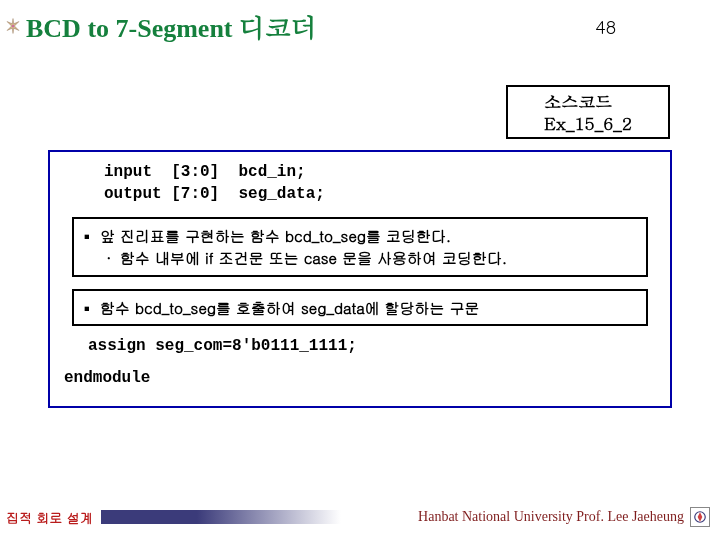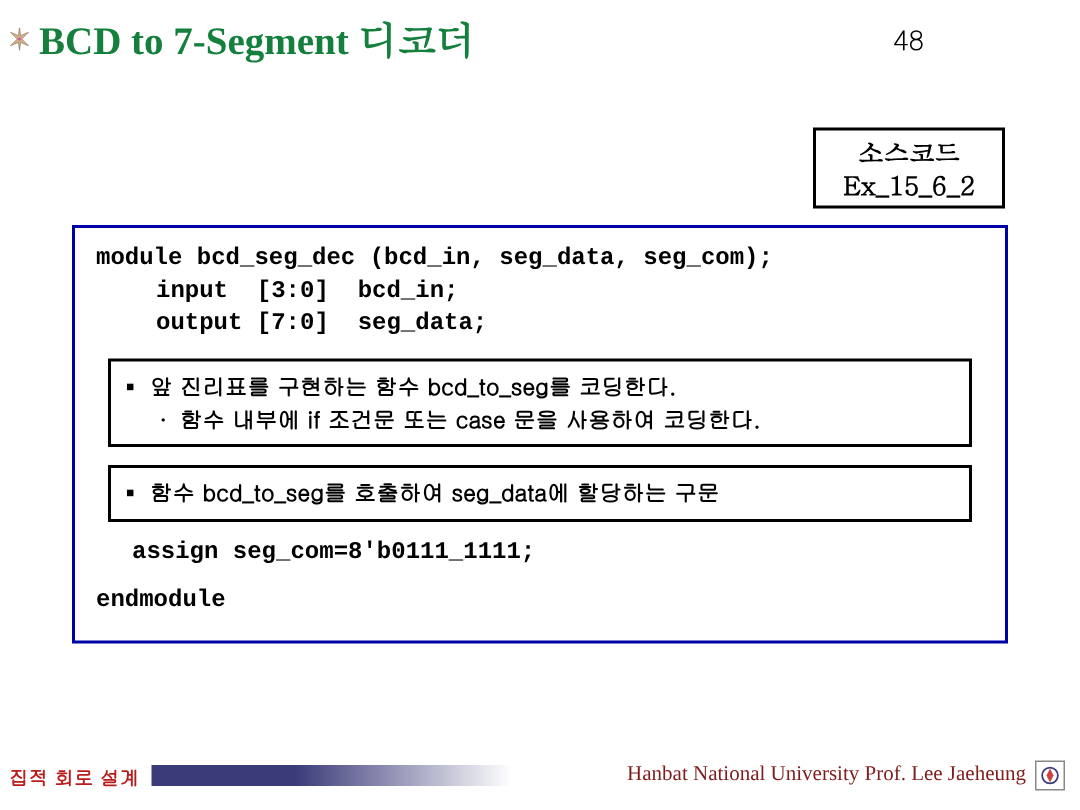--- a/index.html
+++ b/index.html
@@ -36,22 +36,21 @@
     font-size: 18px;
     color: #000;
     margin-right: 100px;
     font-family: "Gulim", sans-serif;
   }
   .source-box {
     position: absolute;
     top: 85px;
     right: 50px;
     border: 2px solid #000;
-    padding: 3px 18px;
-    text-align: center;
+    padding: 3px 36px;
     font-family: "Batang", "Gulim", serif;
     font-size: 17px;
     font-weight: bold;
     line-height: 1.3;
   }
   .code-panel {
     position: absolute;
     top: 150px;
     left: 48px;
     right: 48px;
@@ -134,21 +133,20 @@
   <div class="title">BCD to 7-Segment 디코더</div>
   <div class="page-number">48</div>
 </div>
 
 <div class="source-box">
   <div>소스코드</div>
   <div>Ex_15_6_2</div>
 </div>
 
 <div class="code-panel">
-  <div class="code-line">module bcd_seg_dec (bcd_in, seg_data, seg_com);</div>
   <div class="code-line indent1">input  [3:0]  bcd_in;</div>
   <div class="code-line indent1">output [7:0]  seg_data;</div>
 
   <div class="note-box">
     <div class="bullet">
       <span class="sq">▪</span>
       <span>앞 진리표를 구현하는 함수 bcd_to_seg를 코딩한다.</span>
     </div>
     <div class="sub">
       <span class="dash">·</span>

